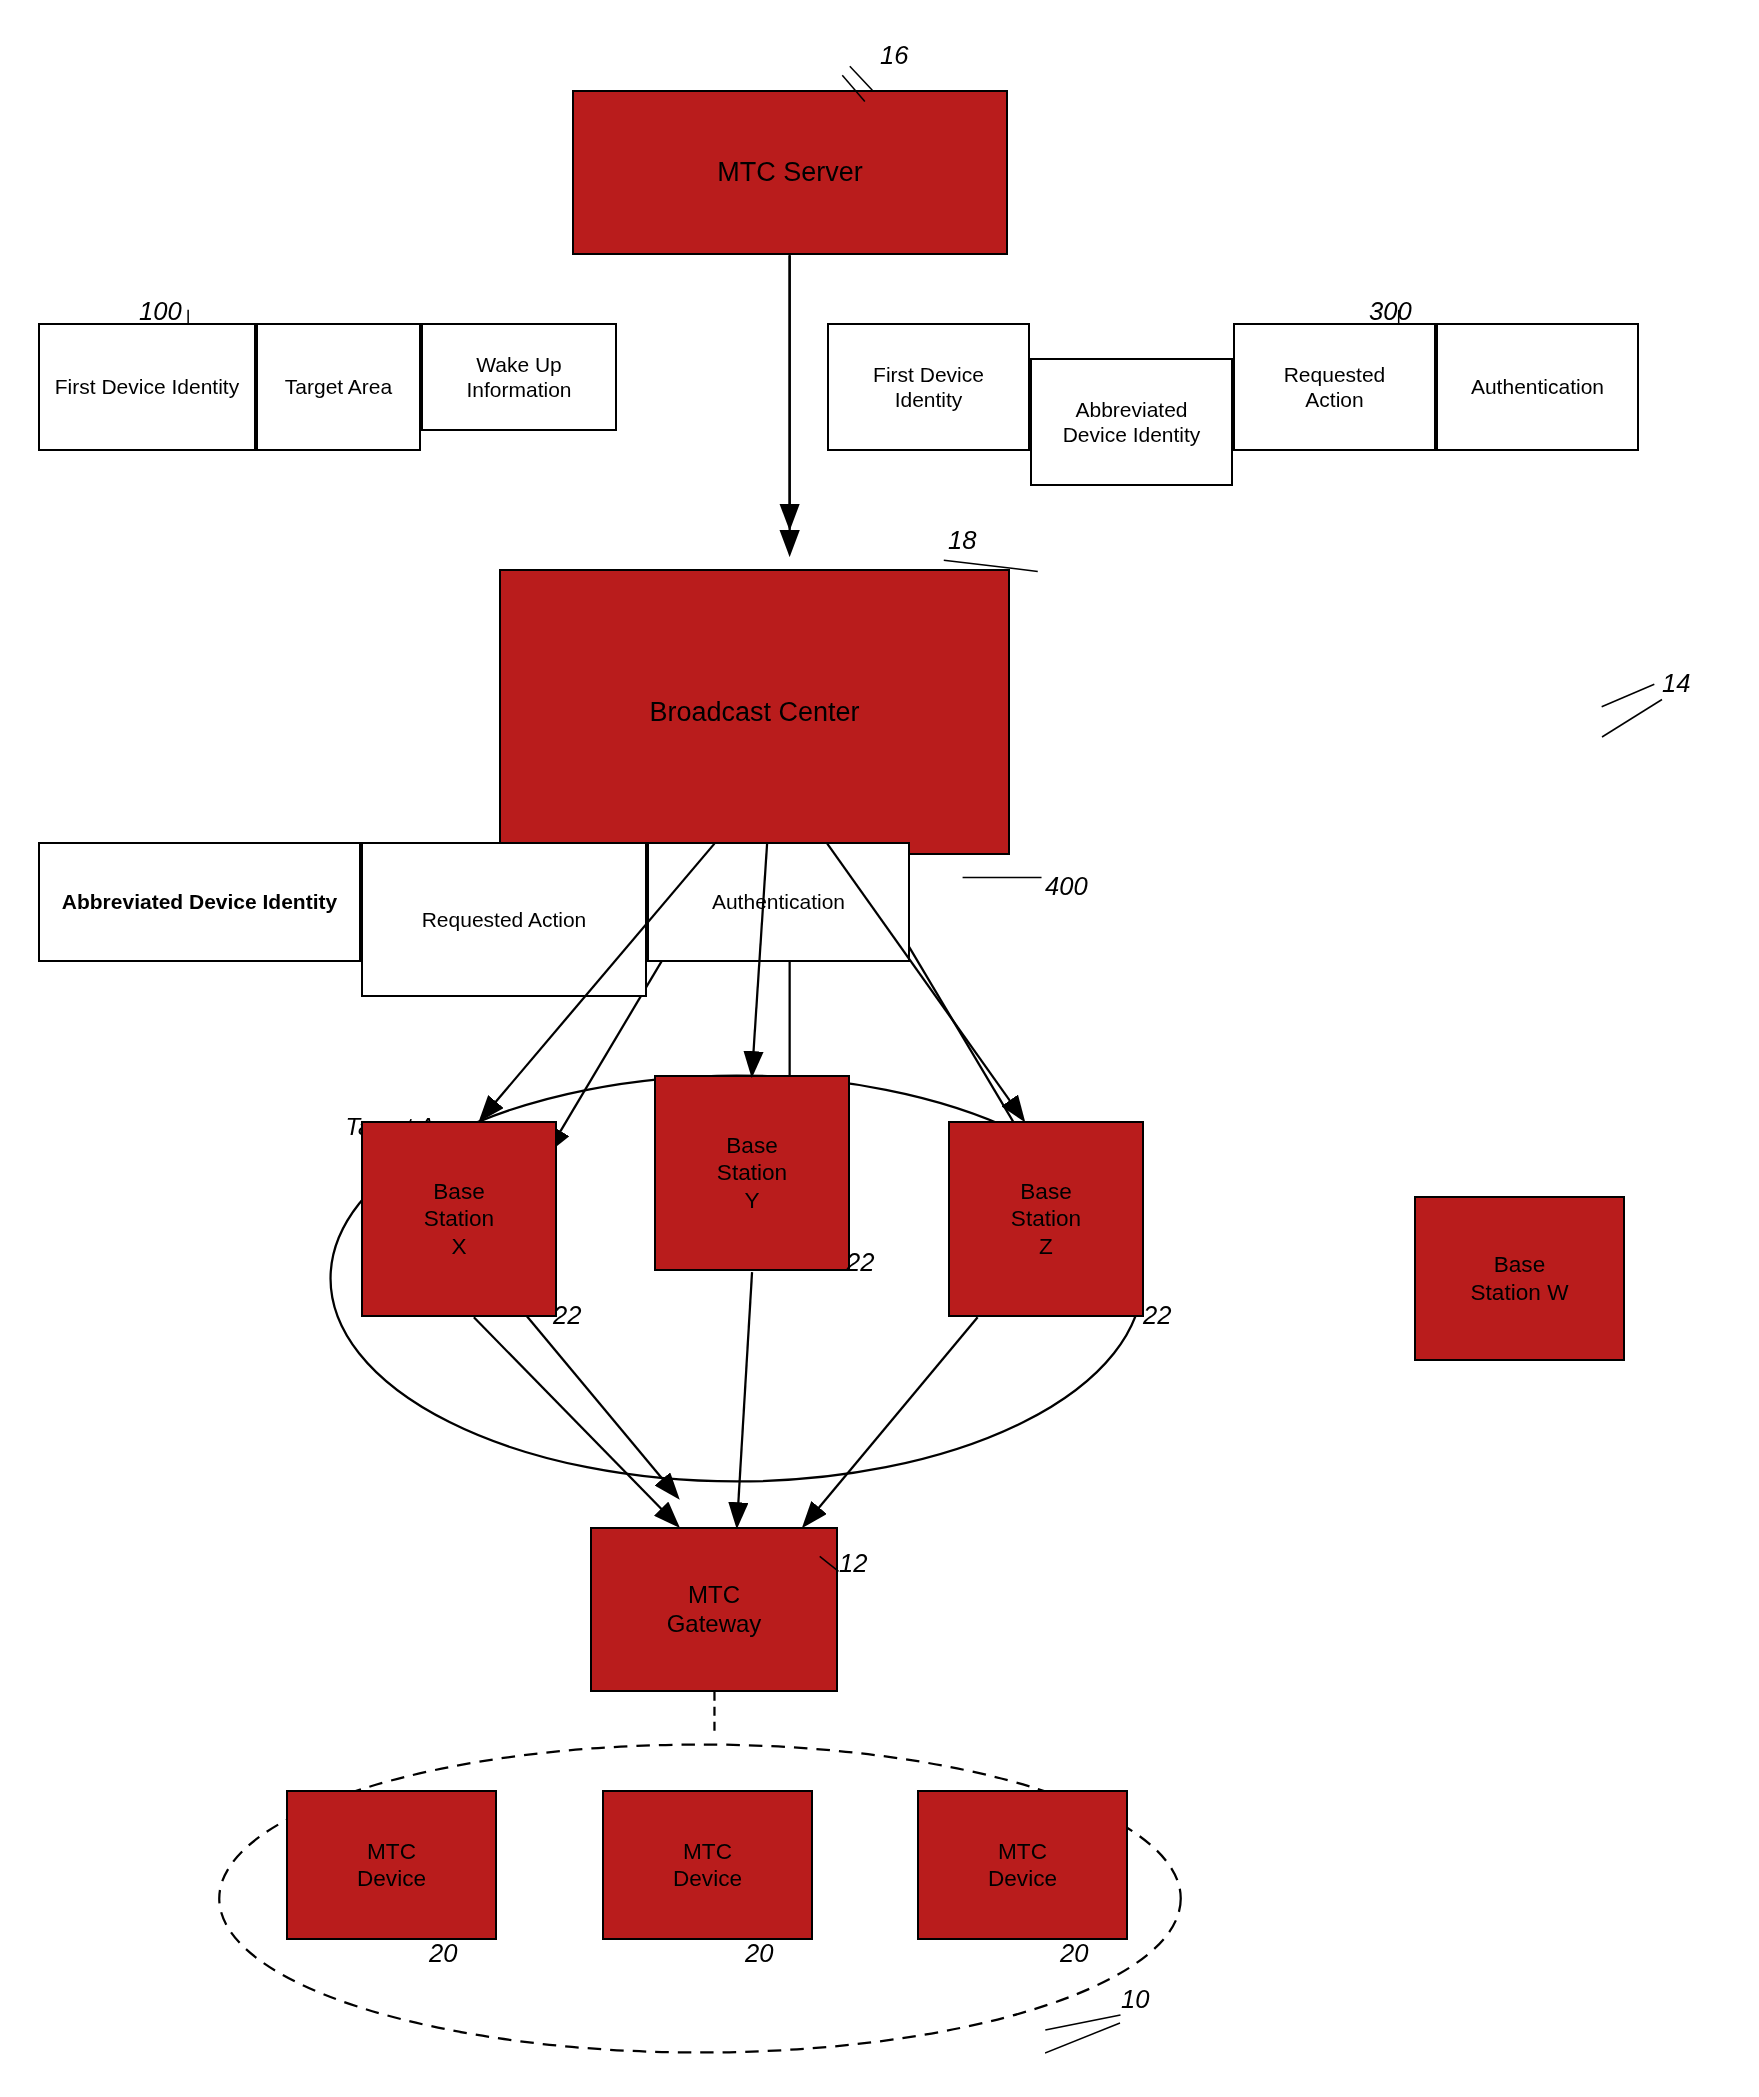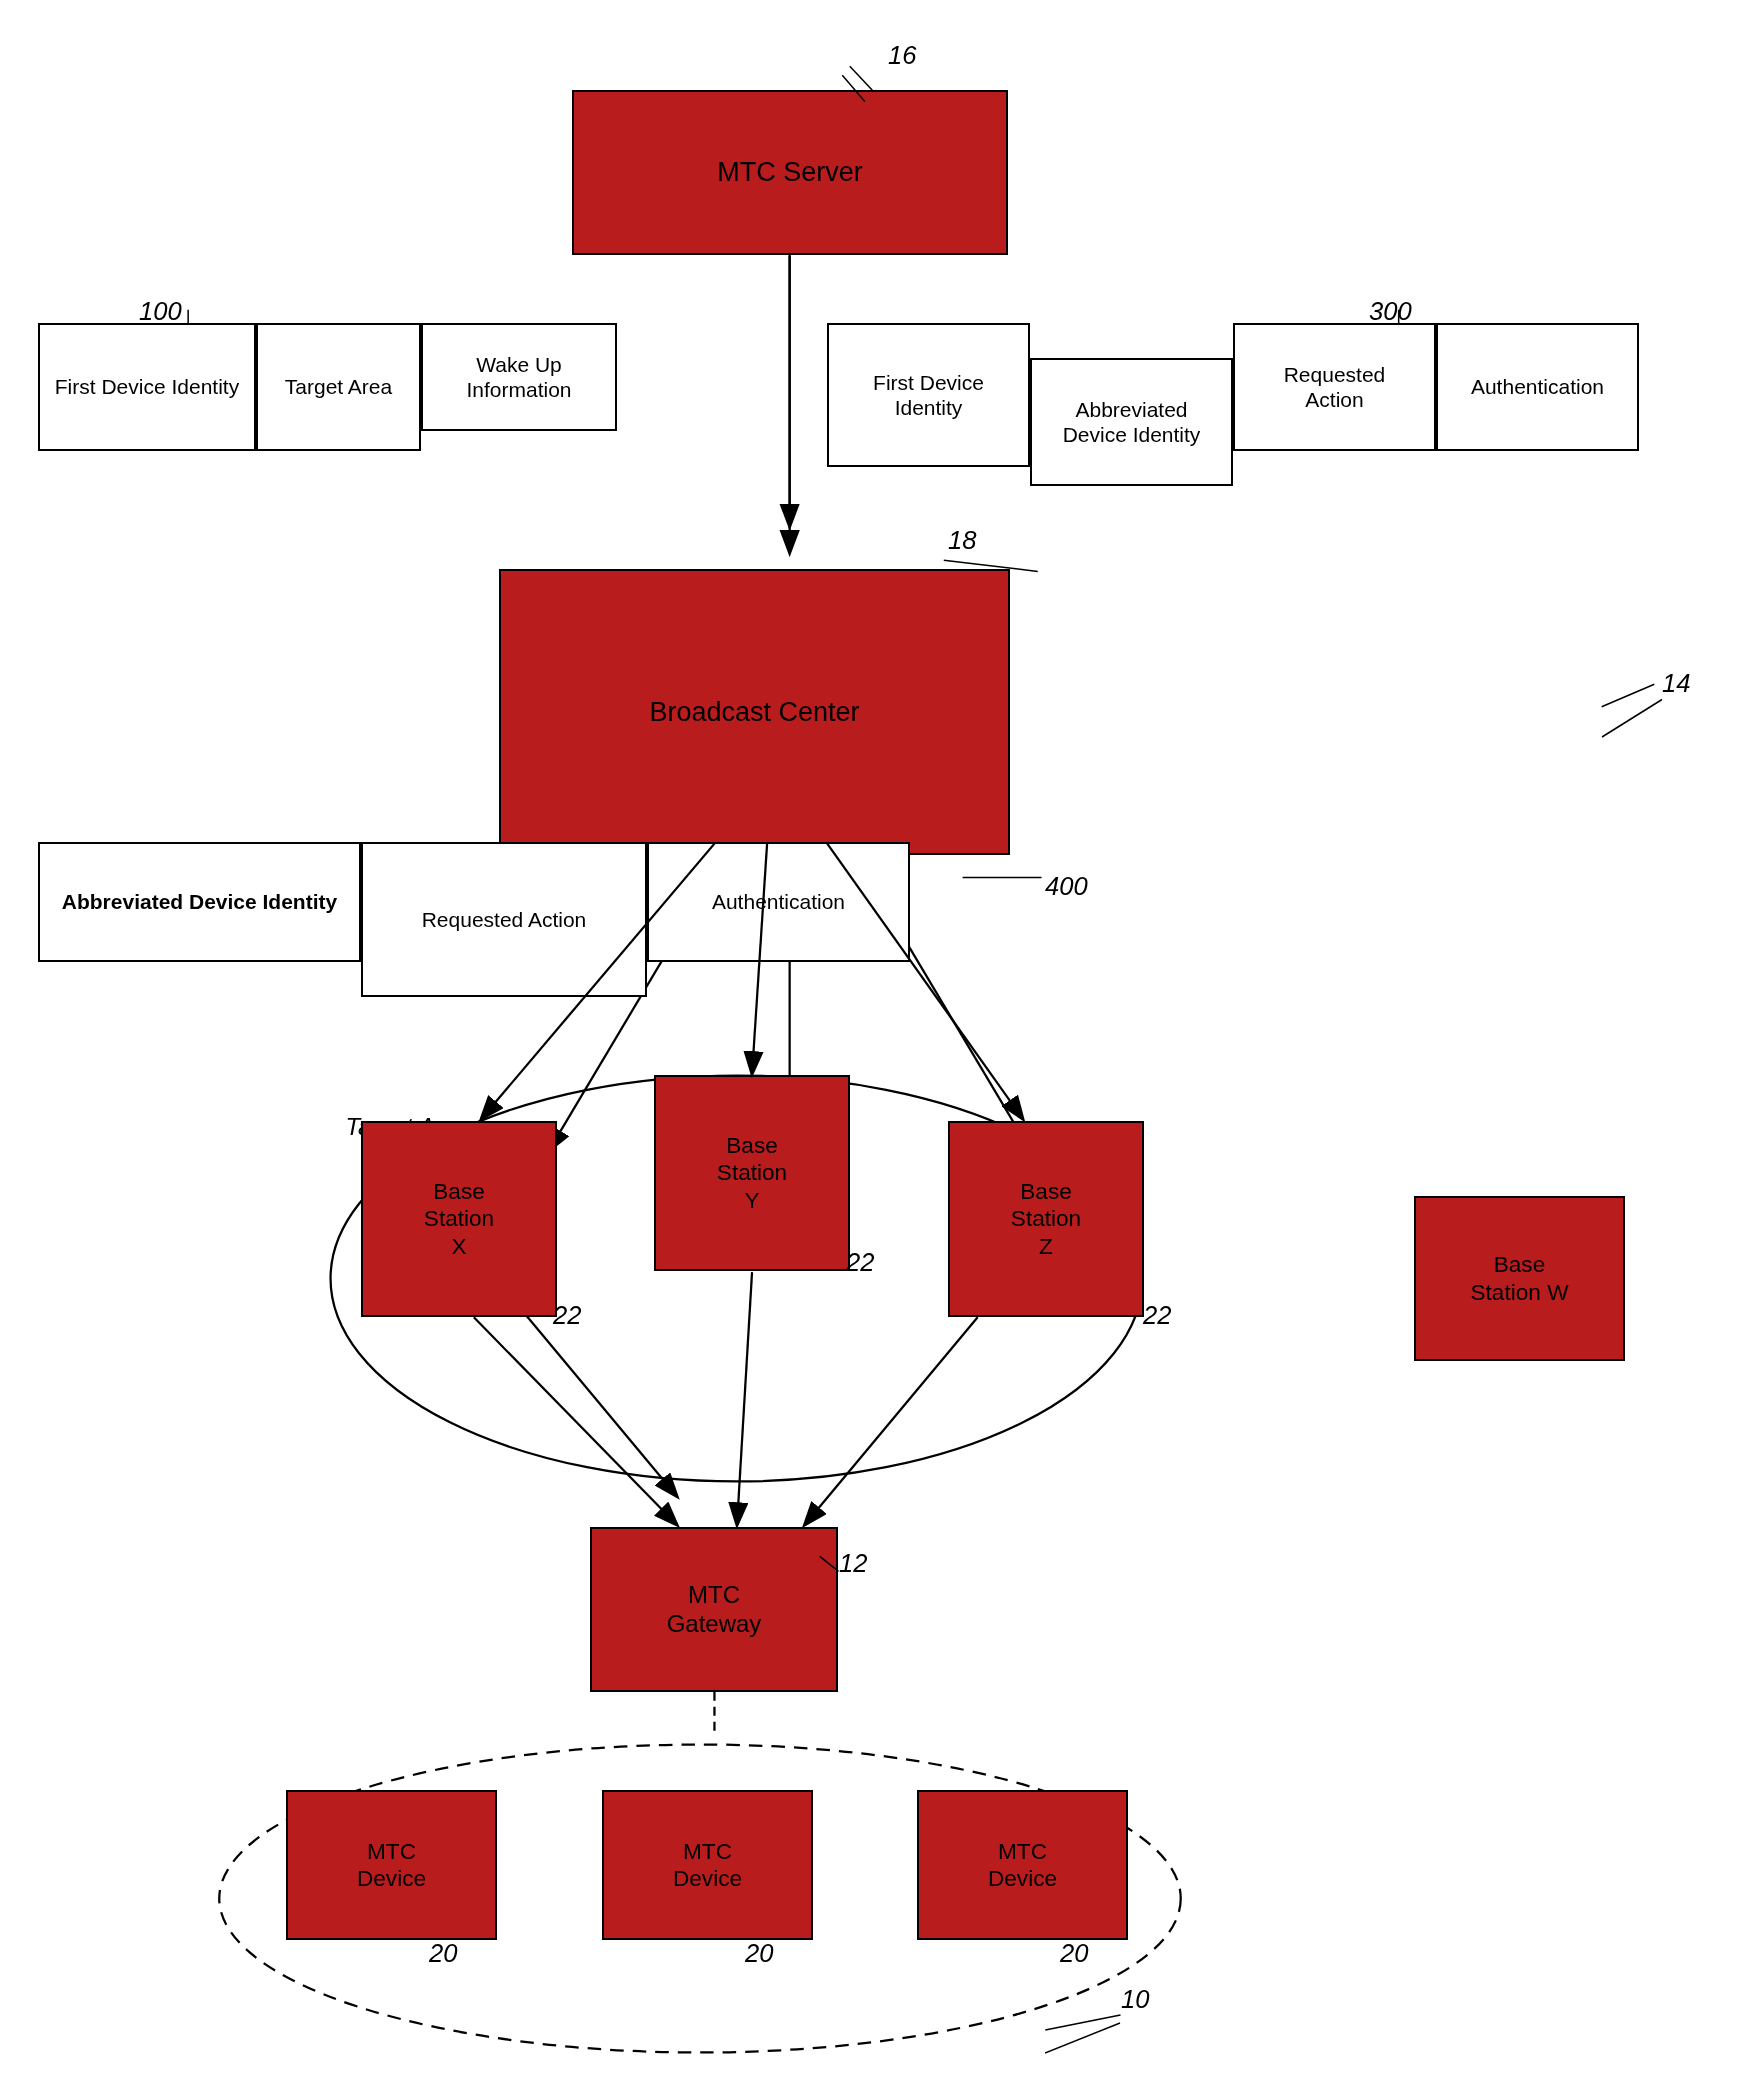--- a/index.html
+++ b/index.html
@@ -75,21 +75,21 @@
 
     <line x1="1050" y1="1110" x2="1050" y2="1470" stroke="#000" stroke-width="3" marker-end="url(#arrowhead2)"></line>
 
     <line x1="1120" y1="1110" x2="1370" y2="1530" stroke="#000" stroke-width="3" marker-end="url(#arrowhead2)"></line>
 
     <line x1="700" y1="1750" x2="900" y2="1990" stroke="#000" stroke-width="3" marker-end="url(#arrowhead2)"></line>
 
     <line x1="1130" y1="88" x2="1160" y2="120" stroke="#000" stroke-width="2"></line>
   </svg>
 
-  <div class="label-ref" style="left:880px; top:41px;margin-left:8px;">16</div>
+  <div class="label-ref" style="left:880px; top:41px;">16</div>
 
   <div class="box" style="left:572px; top:90px; width:436px; height:165px;">
     <span>MTC Server</span>
   </div>
 
   <div class="label-ref" style="left:139px; top:297px;">100</div>
 
   <div class="box-small" style="left:38px; top:323px; width:218px; height:128px; font-size:21px;">
     <span>First Device
 Identity</span>
@@ -98,21 +98,21 @@
   <div class="box-small" style="left:256px; top:323px; width:165px; height:128px; font-size:21px;">
     <span>Target Area</span>
   </div>
 
   <div class="box-small" style="left:421px; top:323px; width:196px; height:108px; font-size:21px;">
     <span>Wake Up<br>Information</span>
   </div>
 
   <div class="label-ref" style="left:1369px; top:297px;">300</div>
 
-  <div class="box-small" style="left:827px; top:323px; width:203px; height:144px; font-size:21px;">
+  <div class="box-small" style="left:827px; top:323px; width:203px; height:128px; font-size:21px;">
     <span>First Device<br>Identity</span>
   </div>
 
   <div class="box-small" style="left:1030px; top:323px; width:203px; height:128px; font-size:21px;margin-top:35px;">
     <span>Abbreviated<br>Device Identity</span>
   </div>
 
   <div class="box-small" style="left:1233px; top:323px; width:203px; height:128px; font-size:21px;">
     <span>Requested<br>Action</span>
   </div>

